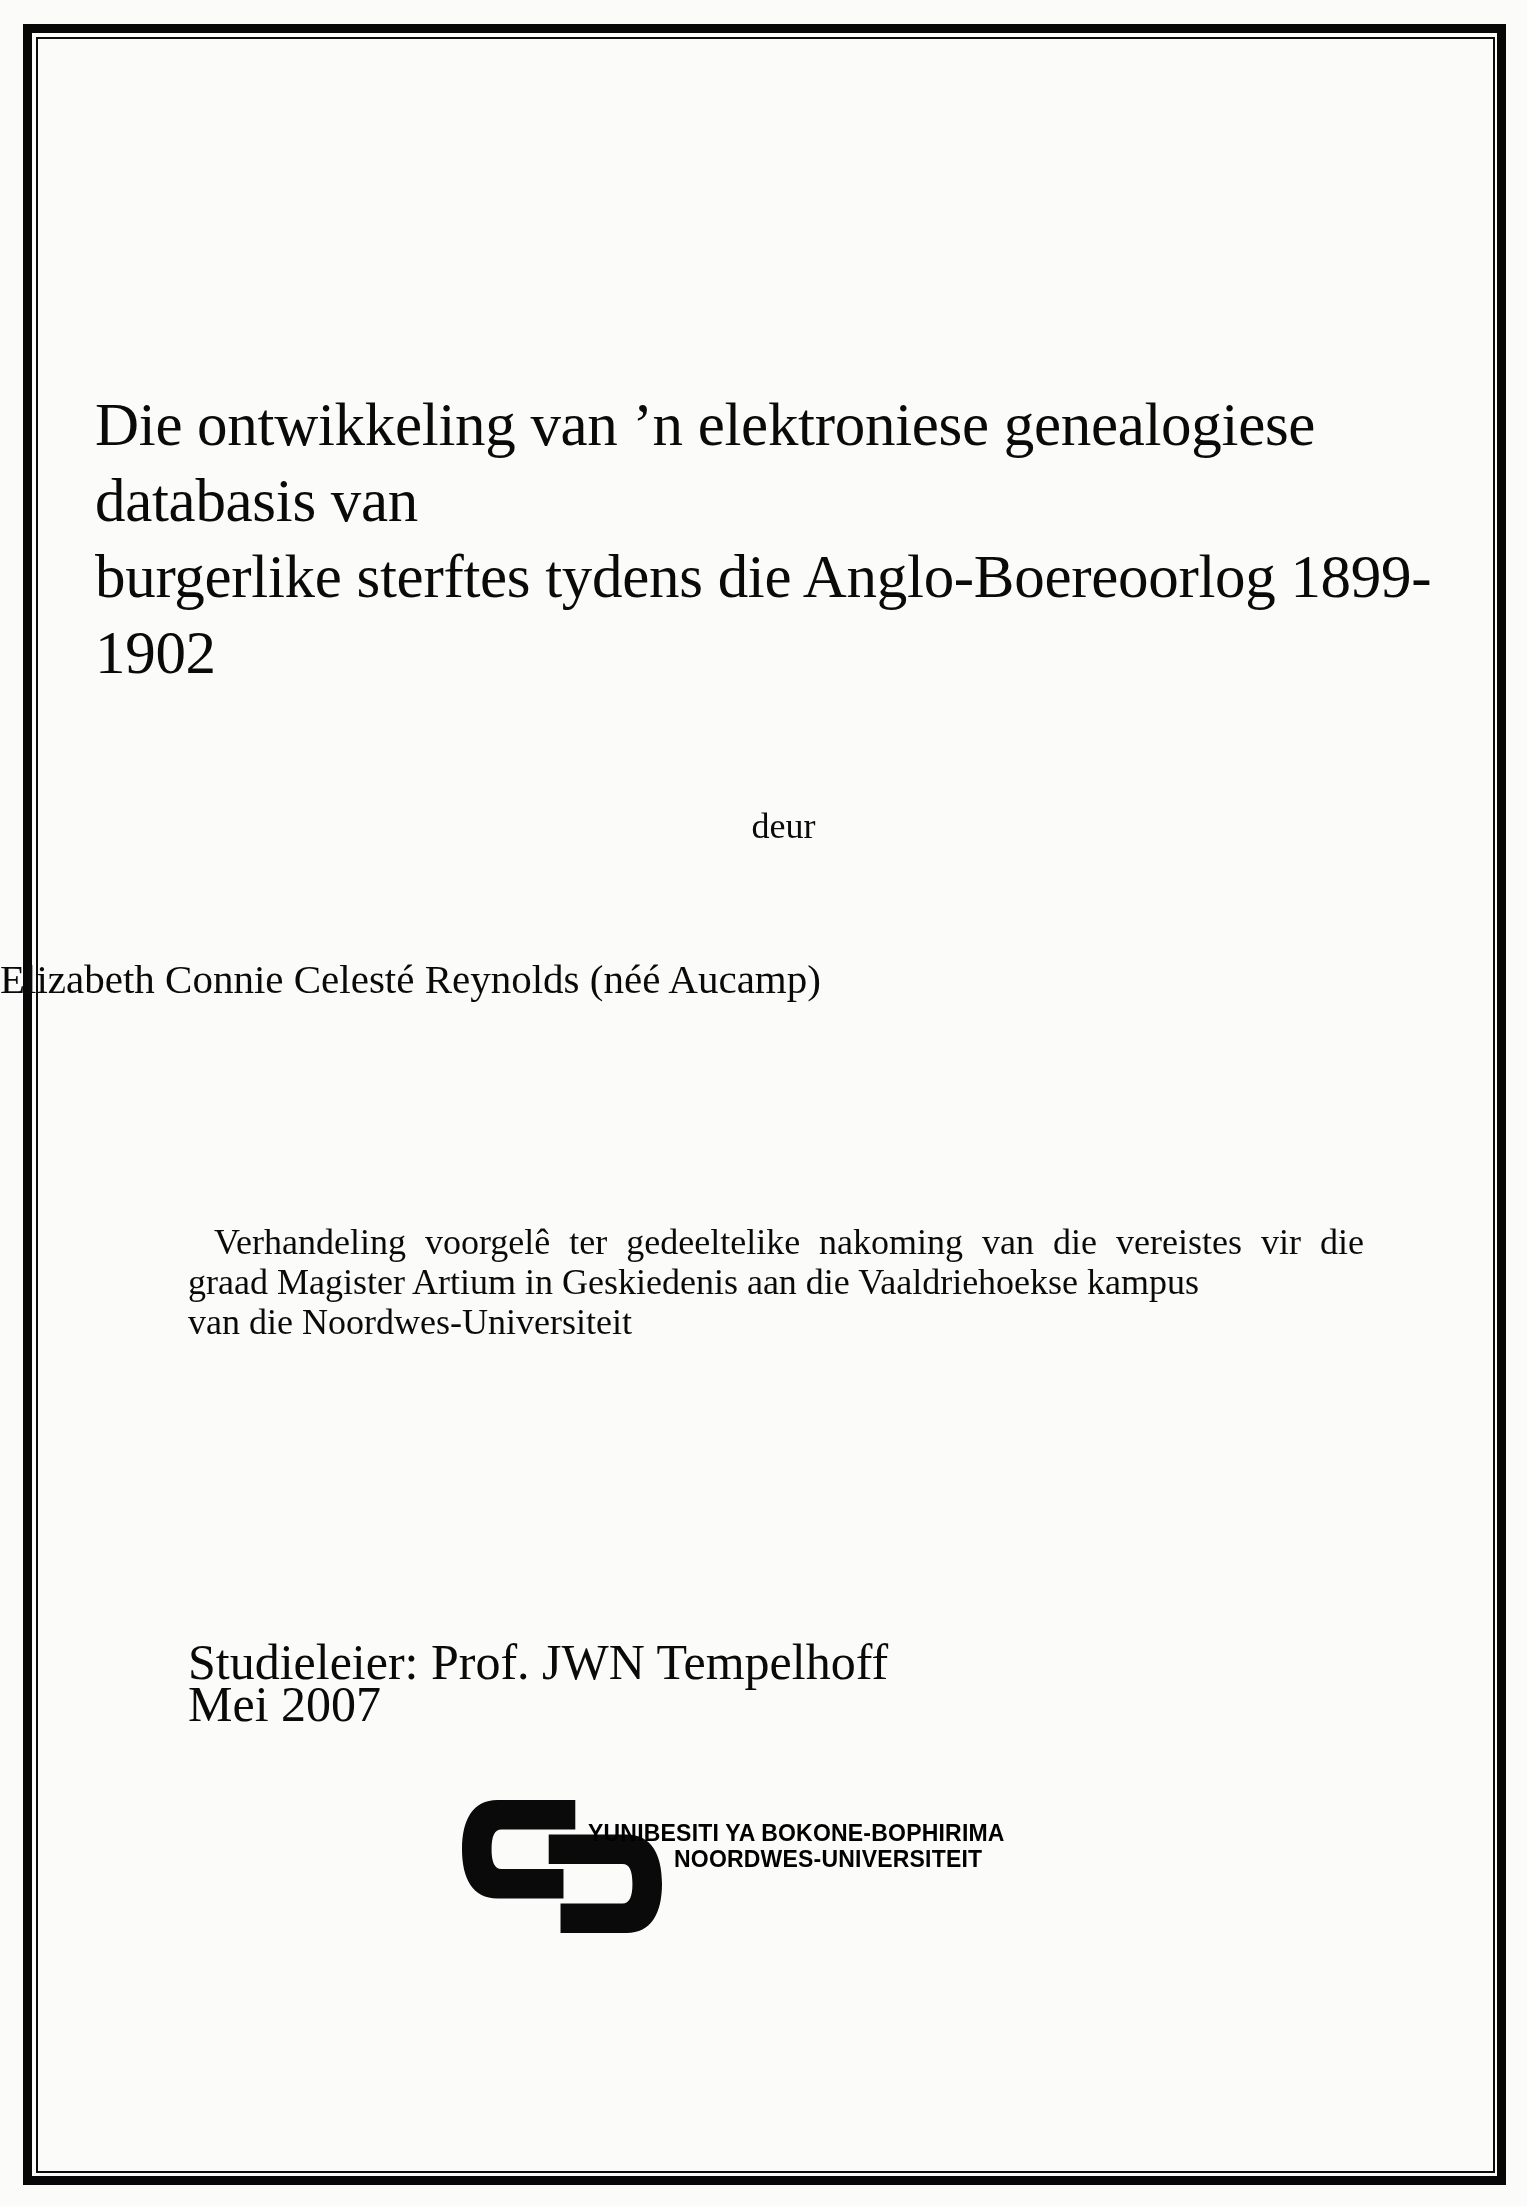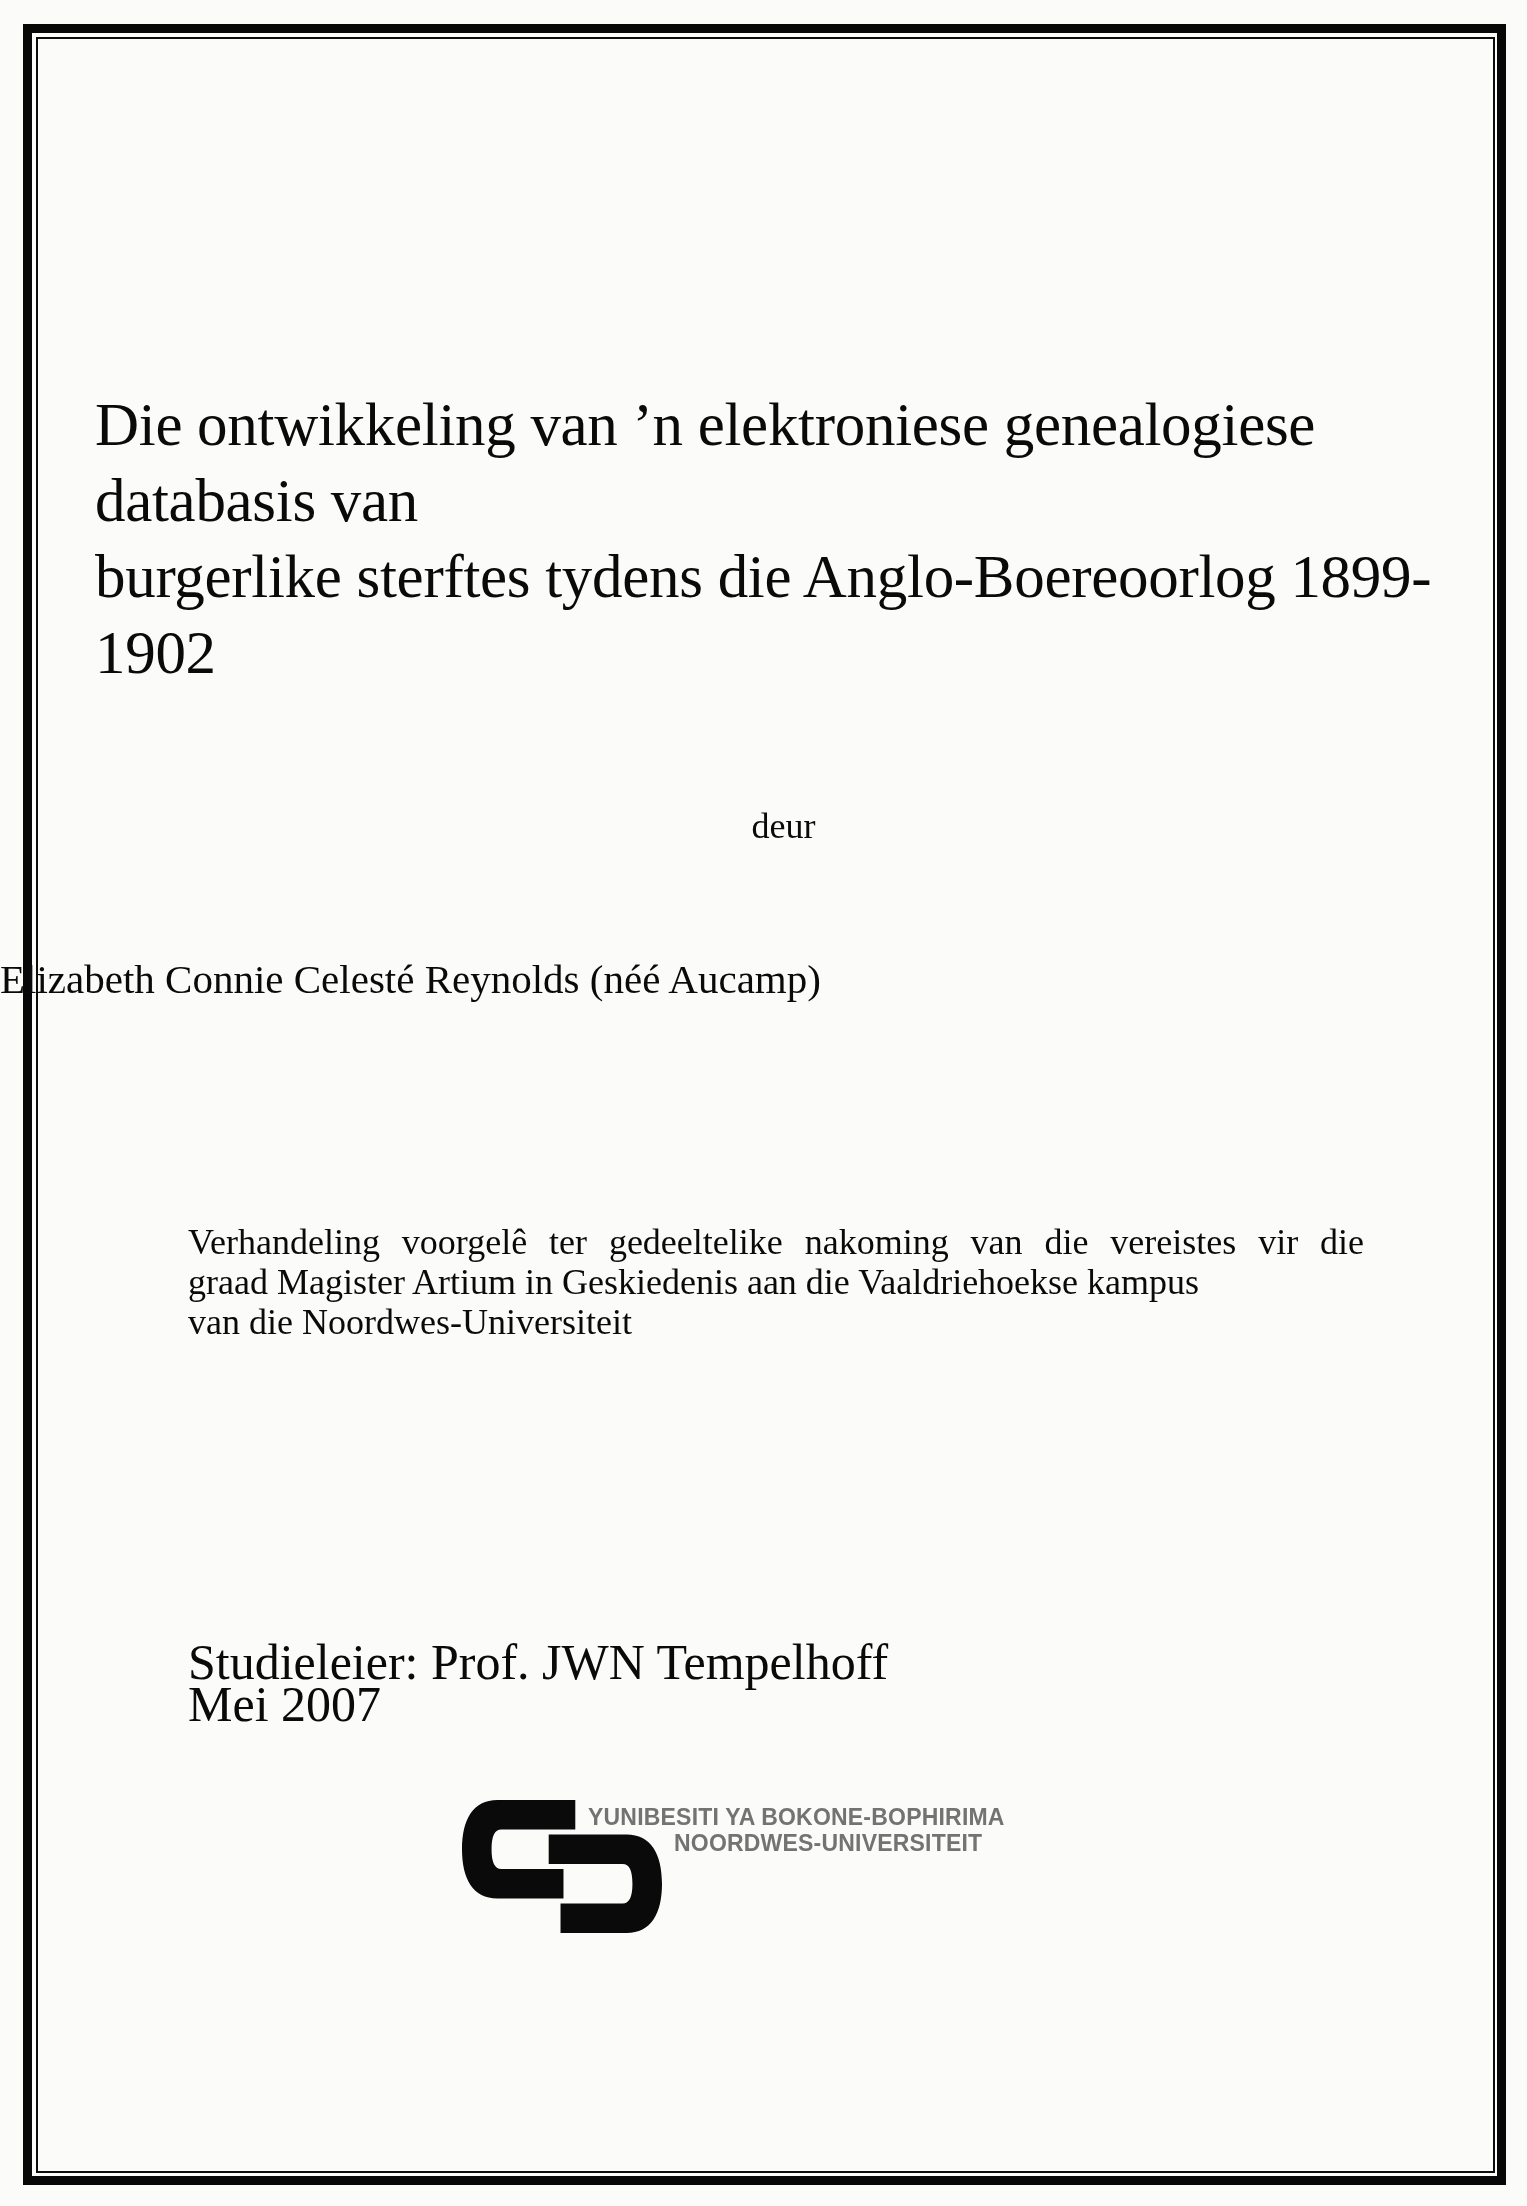--- a/index.html
+++ b/index.html
@@ -55,20 +55,21 @@
   .statement {
     position: absolute;
     top: 1222px; left: 188px;
     width: 1176px;
     font-size: 36px;
     line-height: 40px;
   }
   .statement .justified {
     text-align: justify;
     text-align-last: justify;
+    margin-left: 26px;
   }
   .statement .italic {
   }
   .supervisor-block {
     position: absolute;
     top: 1641px; left: 188px;
     font-size: 50px;
     line-height: 42px;
   }
   .logo {
@@ -76,29 +77,29 @@
     top: 1800px; left: 462px;
   }
   .logo-mark {
     position: absolute;
     top: 0; left: 0;
     width: 200px;
     height: 133px;
   }
   .logo-text {
     position: absolute;
-    left: 126px; top: 5px;
+    left: 126px; top: 21px;
     width: 560px;
     font-family: "Liberation Sans", "DejaVu Sans", sans-serif;
     font-weight: 700;
     font-size: 23px;
     line-height: 25.5px;
     letter-spacing: 0.2px;
     white-space: nowrap;
-    color: #737373;
+    color: #000000;
   }
   .logo-text .indent {
     padding-left: 86px;
   }
 </style>
 </head>
 <body>
 
 <div class="page">
 

